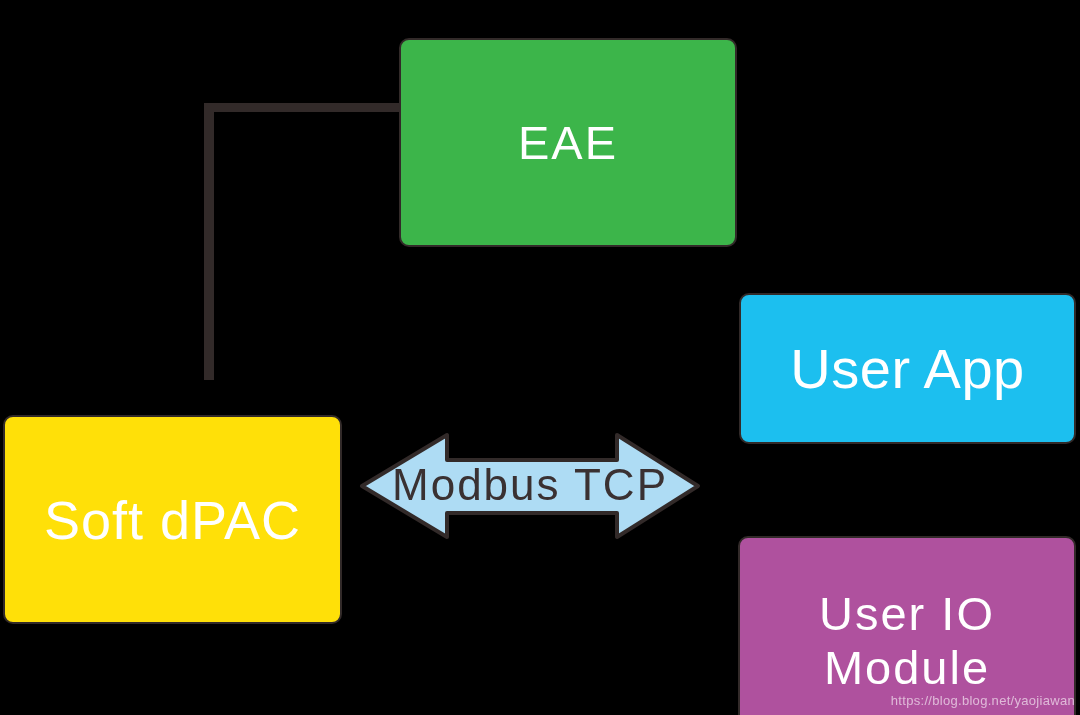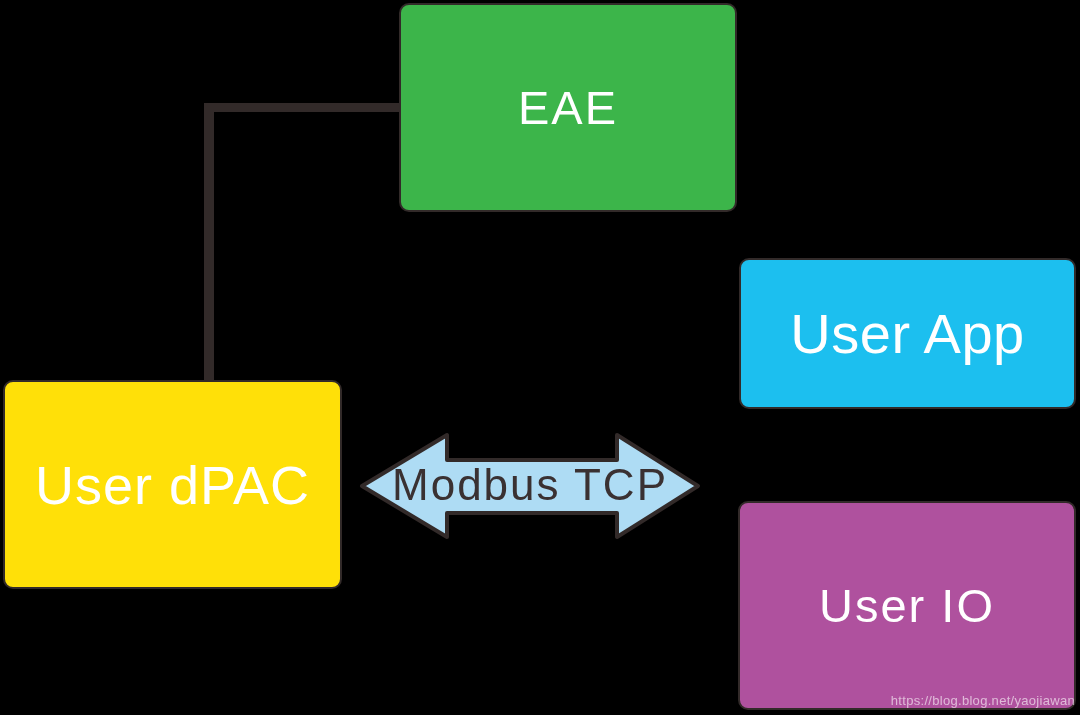--- a/index.html
+++ b/index.html
@@ -18,20 +18,21 @@
   .node {
     position: absolute;
     box-sizing: border-box;
     border: 2px solid var(--outline-dark, #322A29);
     border-radius: 10px;
     display: flex;
     align-items: center;
     justify-content: center;
     text-align: center;
     color: var(--label-light, #fff);
+    margin-top: 35px;
   }
   #node-eae {
     left: 399px; top: 3px; width: 338px; height: 209px;
     background: var(--node-eae, #3CB54A);
     font-size: 47px;
     letter-spacing: 2px;
   }
   #node-soft-dpac {
     left: 3px; top: 380px; width: 339px; height: 209px;
     background: var(--node-soft-dpac, #FFE008);
@@ -96,30 +97,31 @@
 <div id="canvas">
 
   <div id="connector-h" class="connector-seg"></div>
   <div id="connector-v" class="connector-seg"></div>
 
   <div id="node-eae" class="node">
     <span>EAE</span>
   </div>
 
   <div id="node-soft-dpac" class="node">
-    <span>User dPAC</span>
+    <span>Soft dPAC</span>
   </div>
 
   <div id="node-user-app" class="node">
     <span>User App</span>
   </div>
 
   <div id="node-user-io" class="node">
     <span>
       <span style="display:block">User IO</span>
+      <span style="display:block">Module</span>
     </span>
   </div>
 
   <svg id="arrow-svg" viewBox="0 0 344 110" aria-hidden="true">
     <polygon points="4,55 89,4 89,29 259,29 259,4 340,55 259,106 259,82 89,82 89,106"></polygon>
   </svg>
   <div id="arrow-label">Modbus TCP</div>
 
   <div id="watermark">https://blog.blog.net/yaojiawan</div>
 

